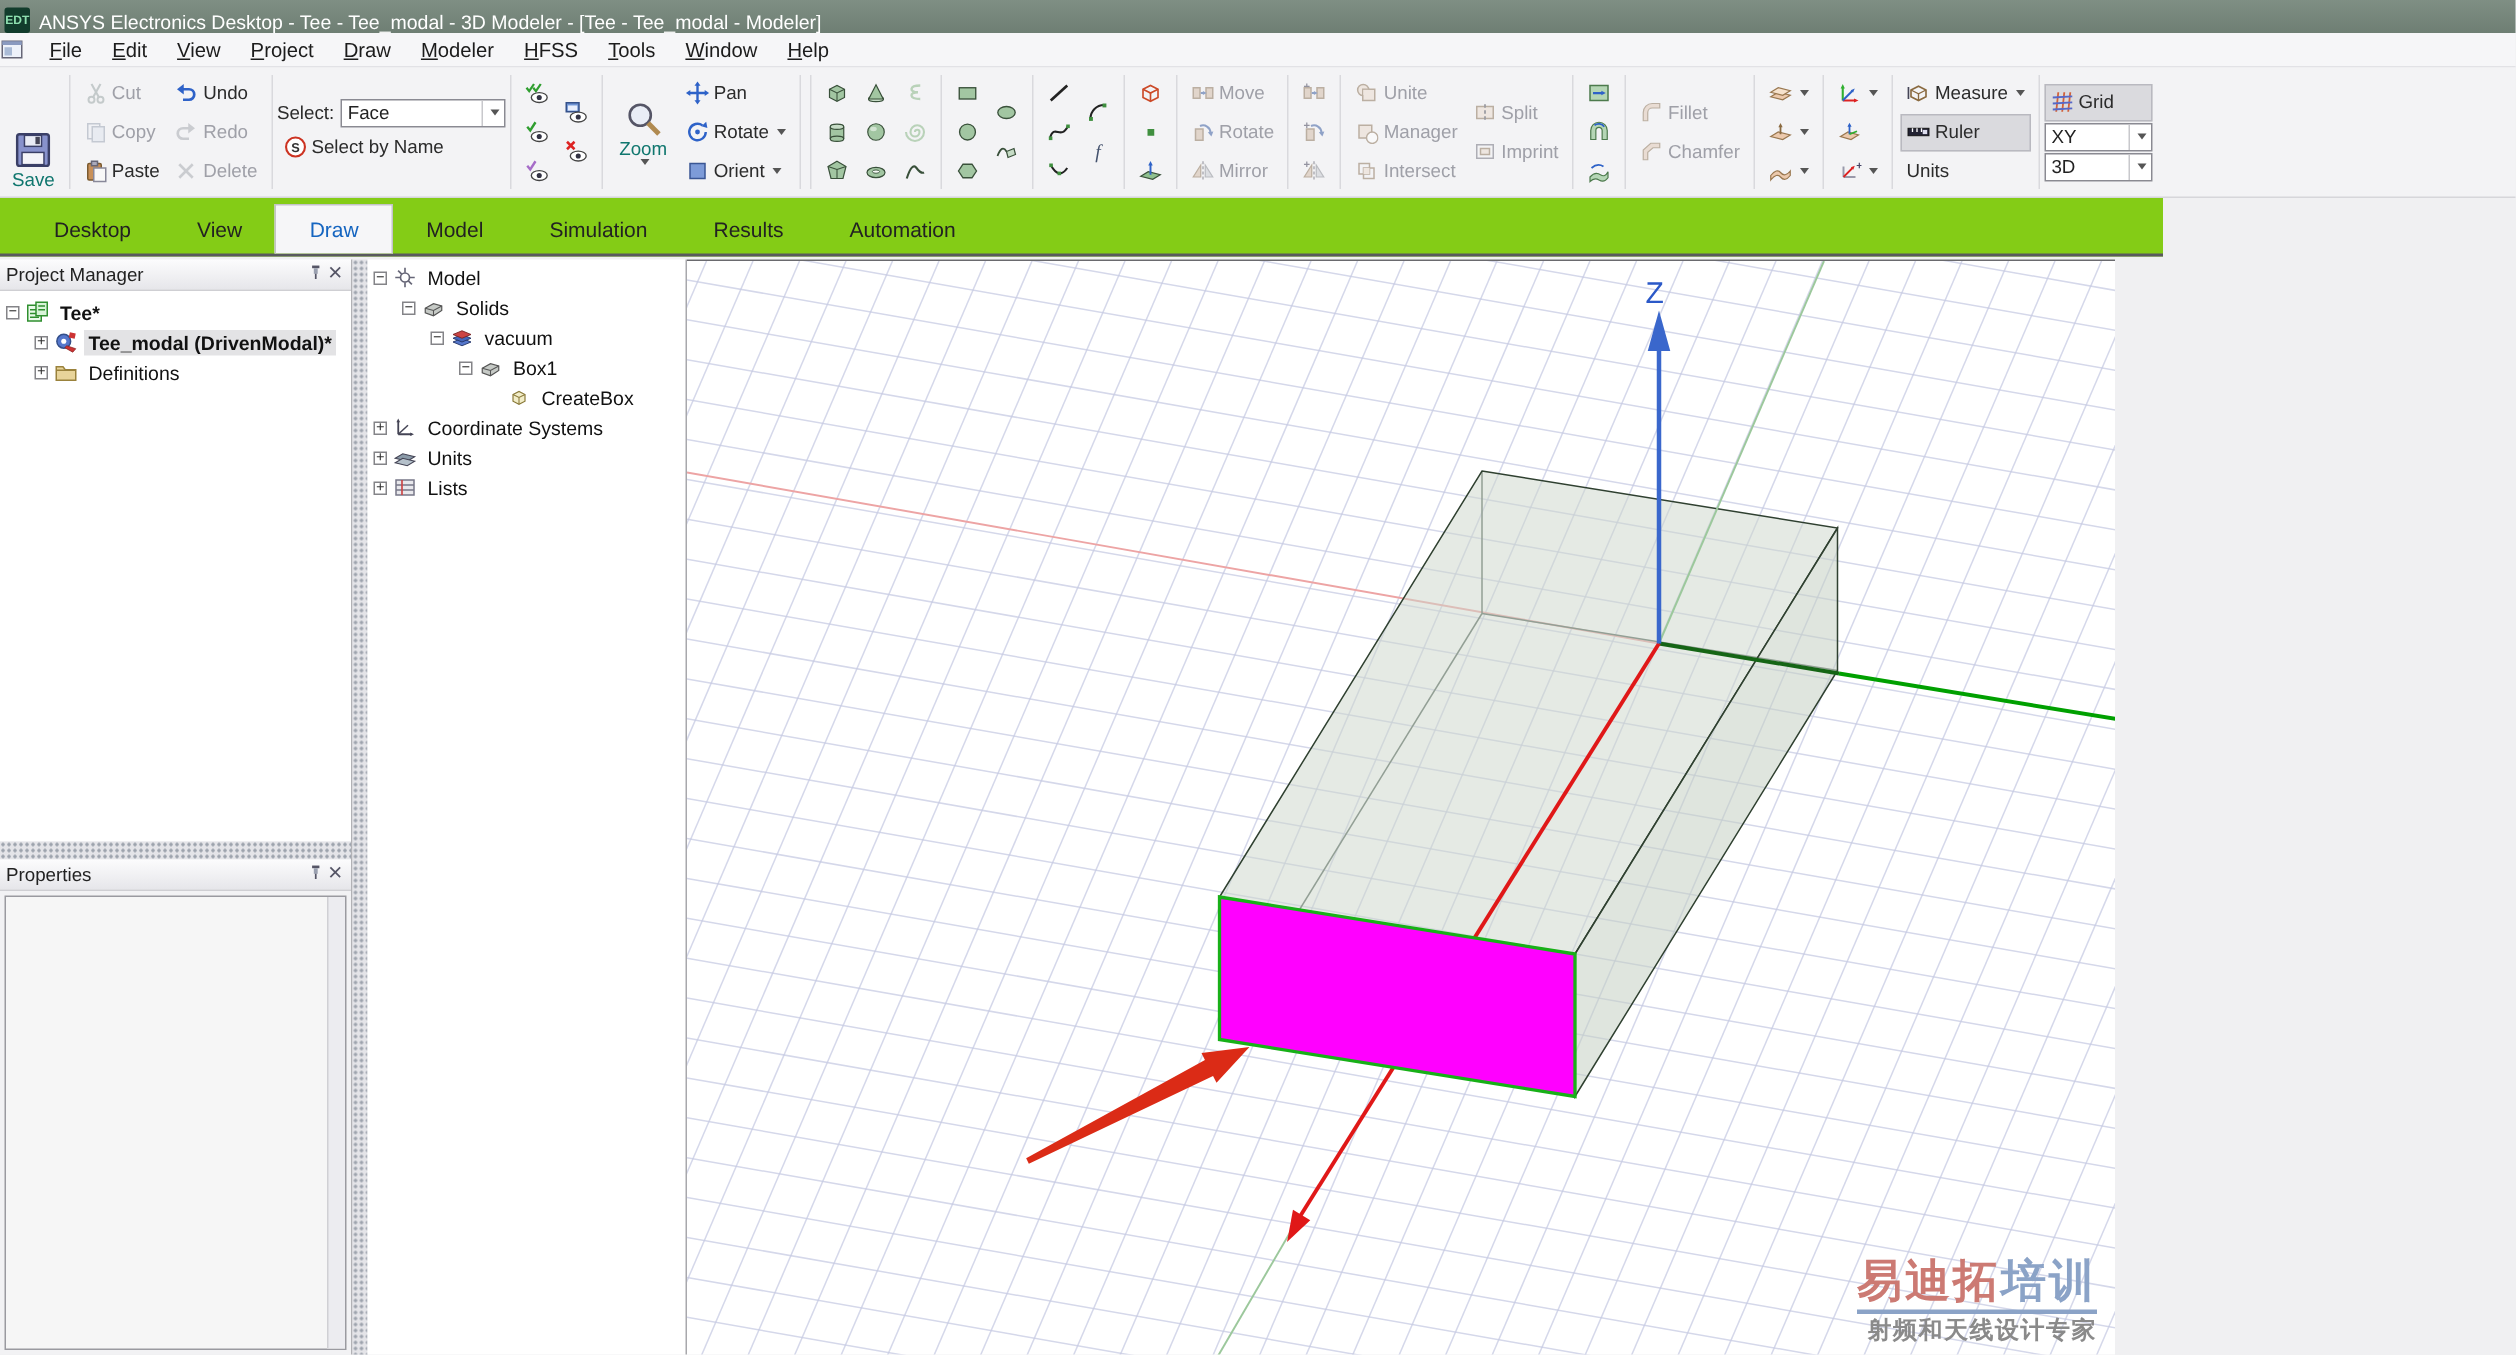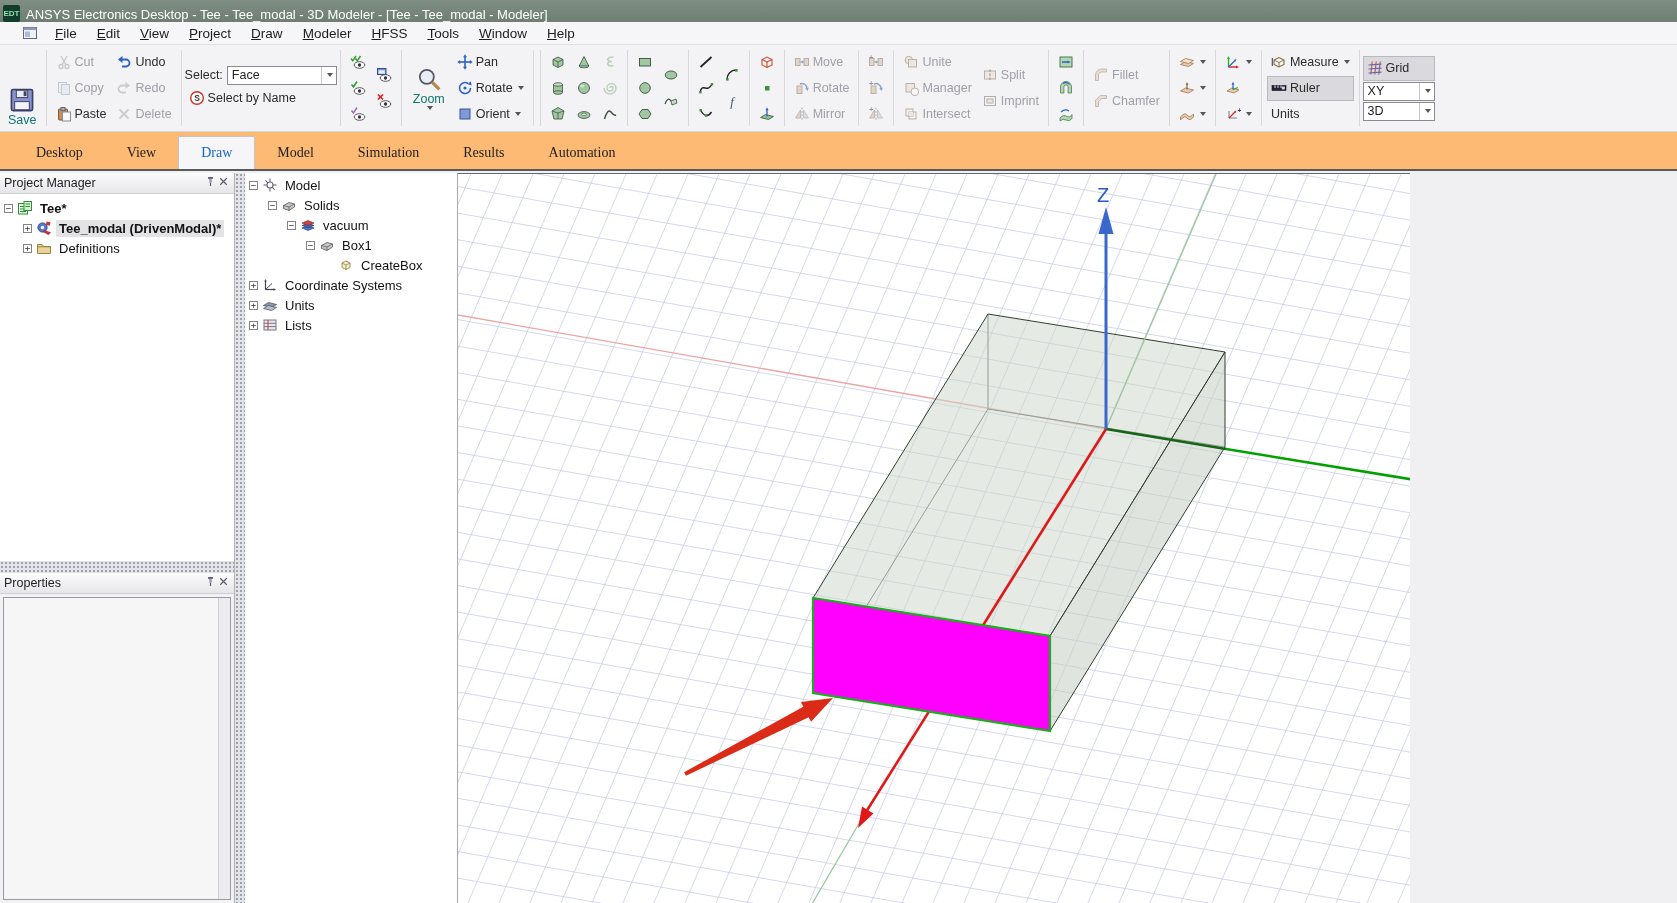--- a/index.html
+++ b/index.html
@@ -8,21 +8,21 @@
 
   
   #titlebar { position:absolute; left:0; top:0; width:1677px; height:22px;
     background:linear-gradient(#7f8f84,#6e7e73); color:#fff; display:flex;
     align-items:flex-end; gap:6px; padding-left:3px; font-size:13px; }
   #titlebar .logo { width:17px; height:17px; background:#123c2c; color:#8fe0b0;
     font-size:8px; font-weight:bold; display:flex; align-items:center;
     justify-content:center; border-radius:2px; }
   #menubar { position:absolute; left:0; top:22px; width:1677px; height:23px;
     background:#f6f6f8; border-bottom:1px solid #e2e2e6; display:flex;
-    align-items:center; gap:2px; padding-left:22px; font-size:13.5px; color:#1c1c1c; }
+    align-items:center; gap:2px; padding-left:0; font-size:13.5px; color:#1c1c1c; }
   #menubar .mi { padding:2px 9px; cursor:default; }
   #menubar .mi::first-letter { text-decoration:underline; }
   #menubar .winicon { width:16px; height:16px; margin-right:6px; }
 
   
   #toolbar { position:absolute; left:0; top:45px; width:1677px; height:87px;
     background:#f3f3f5; border-bottom:1px solid #d6d6da; display:flex;
     align-items:stretch; padding:2px 2px; overflow:hidden; }
   .tb-sep { width:1px; background:#d9d9dd; margin:3px 3px; }
   .tb-group { display:flex; align-items:center; gap:2px; padding:0 2px; }
@@ -41,23 +41,23 @@
   .caret { width:0; height:0; border-left:3.5px solid transparent;
     border-right:3.5px solid transparent; border-top:4px solid #555; margin-left:2px; }
   .combo { display:flex; align-items:center; background:#fff;
     border:1px solid #8a8a92; height:19px; font-size:12.5px; color:#222; }
   .combo .val { flex:1; padding:0 4px; }
   .combo .cbtn { width:15px; height:100%; border-left:1px solid #c8c8cc;
     display:flex; align-items:center; justify-content:center; }
   .selrow { display:flex; align-items:center; gap:4px; font-size:12.5px; color:#2b2b2b; }
 
   
-  #tabstrip { position:absolute; left:0; top:132px; width:1677px; height:39px;
-    background:#fdba74; border-bottom:2px solid #59595e; display:flex;
-    align-items:flex-end; padding-left:14px; font-size:14px; color:#222;font-family:Liberation Serif, serif; }
+  #tabstrip { position:absolute; left:0; top:132px; width:1442px; height:39px;
+    background:#84cc16; border-bottom:2px solid #59595e; display:flex;
+    align-items:flex-end; padding-left:14px; font-size:14px; color:#222; }
   .rtab { padding:8px 22px; cursor:default; }
   .rtab.active { background:#f6f6f8; border:1px solid #c3c3c8; border-bottom:none;
     color:#1565c0; }
 
   
   #content { position:absolute; left:0; top:173px; width:1410px; height:730px;
     display:flex; }
   #dock { width:235px; display:flex; flex-direction:column;
     border-right:1px solid #b2b2b6; background:#f2f2f4; }
   .panel-title { height:21px; background:linear-gradient(#fcfcfd,#e6e6ea);
@@ -1140,14 +1140,20 @@
         <line x1="1226" y1="448" x2="1677" y2="522" stroke="#00a000" stroke-width="2.6"></line>
         <line x1="1106" y1="428" x2="861" y2="819" stroke="#e01818" stroke-width="2.6"></line>
         <polygon points="858,827 873.5,812.5 862,805.5" fill="#e01818" stroke="none"></polygon>
         <polygon points="813,597 1050,635 1050,730 813,692" fill="#ff00ff" stroke="#18b018" stroke-width="2.2"></polygon>
         <line x1="1106" y1="428" x2="1106" y2="232" stroke="#3a67cc" stroke-width="3"></line>
         <polygon points="1106,206 1098.5,233 1113.5,233" fill="#3a67cc" stroke="none"></polygon>
         <text x="1097" y="201" font-size="20" fill="#2b59c8" font-family="Liberation Sans, sans-serif">Z</text>
         <polygon points="685.9,774.8 808.7,716.3 811,720.8 833,697 801,701 803.3,705.7 684.1,771.2" fill="#db2b16" stroke="none"></polygon>
       </svg>
     <div id="wm-url">https://blog.cs</div>
+    <div id="watermark">
+      <div id="wm-brand">
+        <span class="r">易迪拓</span><span class="b">培训</span>
+      </div>
+      <div id="wm-tagline">射频和天线设计专家</div>
+    </div>
   </div>
 </div>
 
 </body></html>

